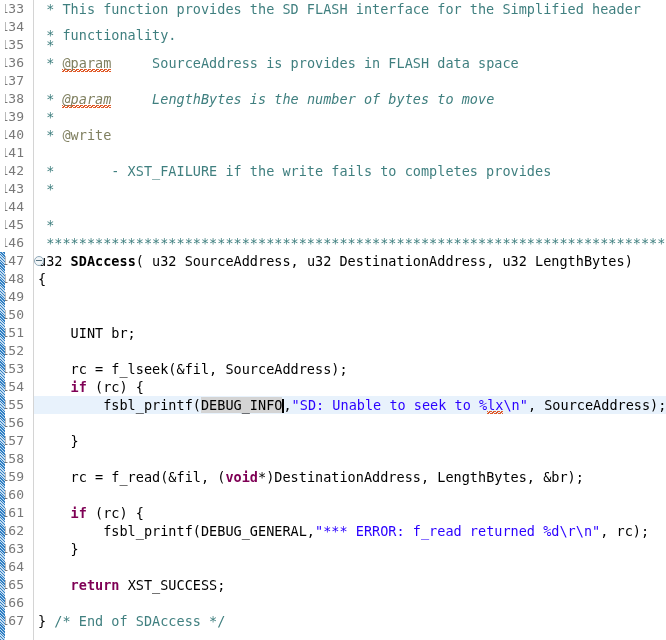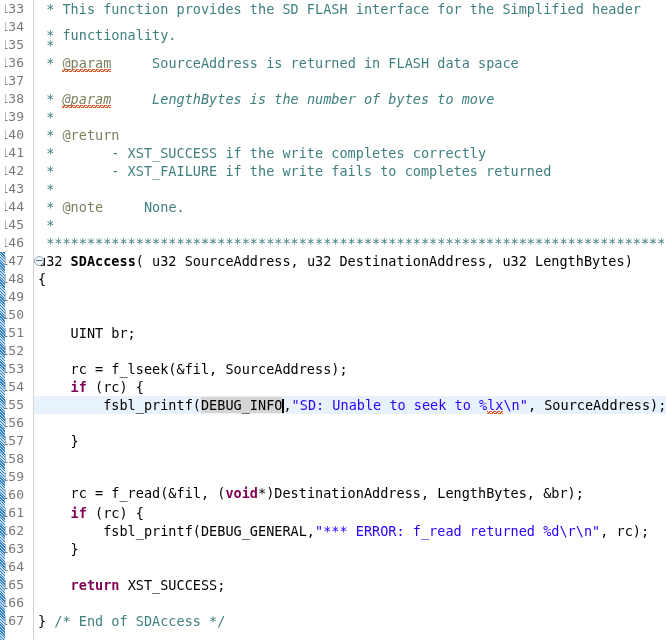--- a/index.html
+++ b/index.html
@@ -221,41 +221,39 @@
     </div>
 
   <div class="fold-col">
       <div class="fold-marker" style="top: 256px;"></div>
     </div>
 
   <div class="code">
       <div class="row" style="top: 0px;"><span class="txt"><span class="cmt"> * This function provides the SD FLASH interface for the Simplified header</span></span></div>
       <div class="row" style="top: 18px; margin-top: 8px;"><span class="txt"><span class="cmt"> * functionality.</span></span></div>
       <div class="row" style="top: 36px;"><span class="txt"><span class="cmt"> *</span></span></div>
-      <div class="row" style="top: 54px;"><span class="txt"><span class="cmt"> * </span><span class="tag sq">@param</span><span class="cmt">     SourceAddress is returned in FLASH data space</span></span></div>
+      <div class="row" style="top: 54px;"><span class="txt"><span class="cmt"> * </span><span class="tag sq">@param</span><span class="cmt">     SourceAddress is provides in FLASH data space</span></span></div>
       <div class="row" style="top: 90px; font-style: italic;"><span class="txt"><span class="cmt"> * </span><span class="tag sq">@param</span><span class="cmt">     LengthBytes is the number of bytes to move</span></span></div>
       <div class="row" style="top: 108px;"><span class="txt"><span class="cmt"> *</span></span></div>
-      <div class="row" style="top: 126px;"><span class="txt"><span class="cmt"> * </span><span class="tag">@return</span></span></div>
-      <div class="row" style="top: 144px;"><span class="txt"><span class="cmt"> *       - XST_SUCCESS if the write completes correctly</span></span></div>
-      <div class="row" style="top: 162px;"><span class="txt"><span class="cmt"> *       - XST_FAILURE if the write fails to completes returned</span></span></div>
+      <div class="row" style="top: 126px;"><span class="txt"><span class="cmt"> * </span><span class="tag">@write</span></span></div>
+      <div class="row" style="top: 162px;"><span class="txt"><span class="cmt"> *       - XST_FAILURE if the write fails to completes provides</span></span></div>
       <div class="row" style="top: 180px;"><span class="txt"><span class="cmt"> *</span></span></div>
-      <div class="row" style="top: 198px;"><span class="txt"><span class="cmt"> * </span><span class="tag">@note</span><span class="cmt">     None.</span></span></div>
       <div class="row" style="top: 216px;"><span class="txt"><span class="cmt"> *</span></span></div>
       <div class="row" style="top: 234px;"><span class="txt"><span class="cmt"> ******************************************************************************/</span></span></div>
       <div class="row" style="top: 252px;"><span class="txt"><span class="plain">u32 </span><span class="fnname">SDAccess</span><span class="plain">( u32 SourceAddress, u32 DestinationAddress, u32 LengthBytes)</span></span></div>
       <div class="row" style="top: 270px;"><span class="txt"><span class="plain">{</span></span></div>
       <div class="row" style="top: 288px;"><span class="txt"></span></div>
       <div class="row" style="top: 324px;"><span class="txt"><span class="plain">    UINT br;</span></span></div>
       <div class="row" style="top: 342px;"><span class="txt"></span></div>
       <div class="row" style="top: 360px;"><span class="txt"><span class="plain">    rc = f_lseek(&amp;fil, SourceAddress);</span></span></div>
       <div class="row" style="top: 378px;"><span class="txt"><span class="plain">    </span><span class="kw">if</span><span class="plain"> (rc) {</span></span></div>
       <div class="row current" style="top: 396px;"><div class="rowbg"></div><span class="txt"><span class="plain">        fsbl_printf(</span><span class="plain occ">DEBUG_INFO</span><span class="caret"></span><span class="plain">,</span><span class="str">"SD: Unable to seek to %</span><span class="str sq">lx</span><span class="str">\n"</span><span class="plain">, SourceAddress);</span></span></div>
       <div class="row" style="top: 432px;"><span class="txt"><span class="plain">    }</span></span></div>
       <div class="row" style="top: 450px;"><span class="txt"></span></div>
-      <div class="row" style="top: 468px; margin-top: 16px;"><span class="txt"><span class="plain">    rc = f_read(&amp;fil, (</span><span class="kw">void</span><span class="plain">*)DestinationAddress, LengthBytes, &amp;br);</span></span></div>
+      <div class="row" style="top: 468px;"><span class="txt"><span class="plain">    rc = f_read(&amp;fil, (</span><span class="kw">void</span><span class="plain">*)DestinationAddress, LengthBytes, &amp;br);</span></span></div>
       <div class="row" style="top: 486px;"><span class="txt"></span></div>
       <div class="row" style="top: 504px;"><span class="txt"><span class="plain">    </span><span class="kw">if</span><span class="plain"> (rc) {</span></span></div>
       <div class="row" style="top: 522px;"><span class="txt"><span class="plain">        fsbl_printf(DEBUG_GENERAL,</span><span class="str">"*** ERROR: f_read returned %d\r\n"</span><span class="plain">, rc);</span></span></div>
       <div class="row" style="top: 540px;"><span class="txt"><span class="plain">    }</span></span></div>
       <div class="row" style="top: 558px;"><span class="txt"></span></div>
       <div class="row" style="top: 576px;"><span class="txt"><span class="plain">    </span><span class="kw">return</span><span class="plain"> XST_SUCCESS;</span></span></div>
       <div class="row" style="top: 594px;"><span class="txt"></span></div>
       <div class="row" style="top: 612px;"><span class="txt"><span class="plain">} </span><span class="cmt">/* End of SDAccess */</span></span></div>
     </div>
 

